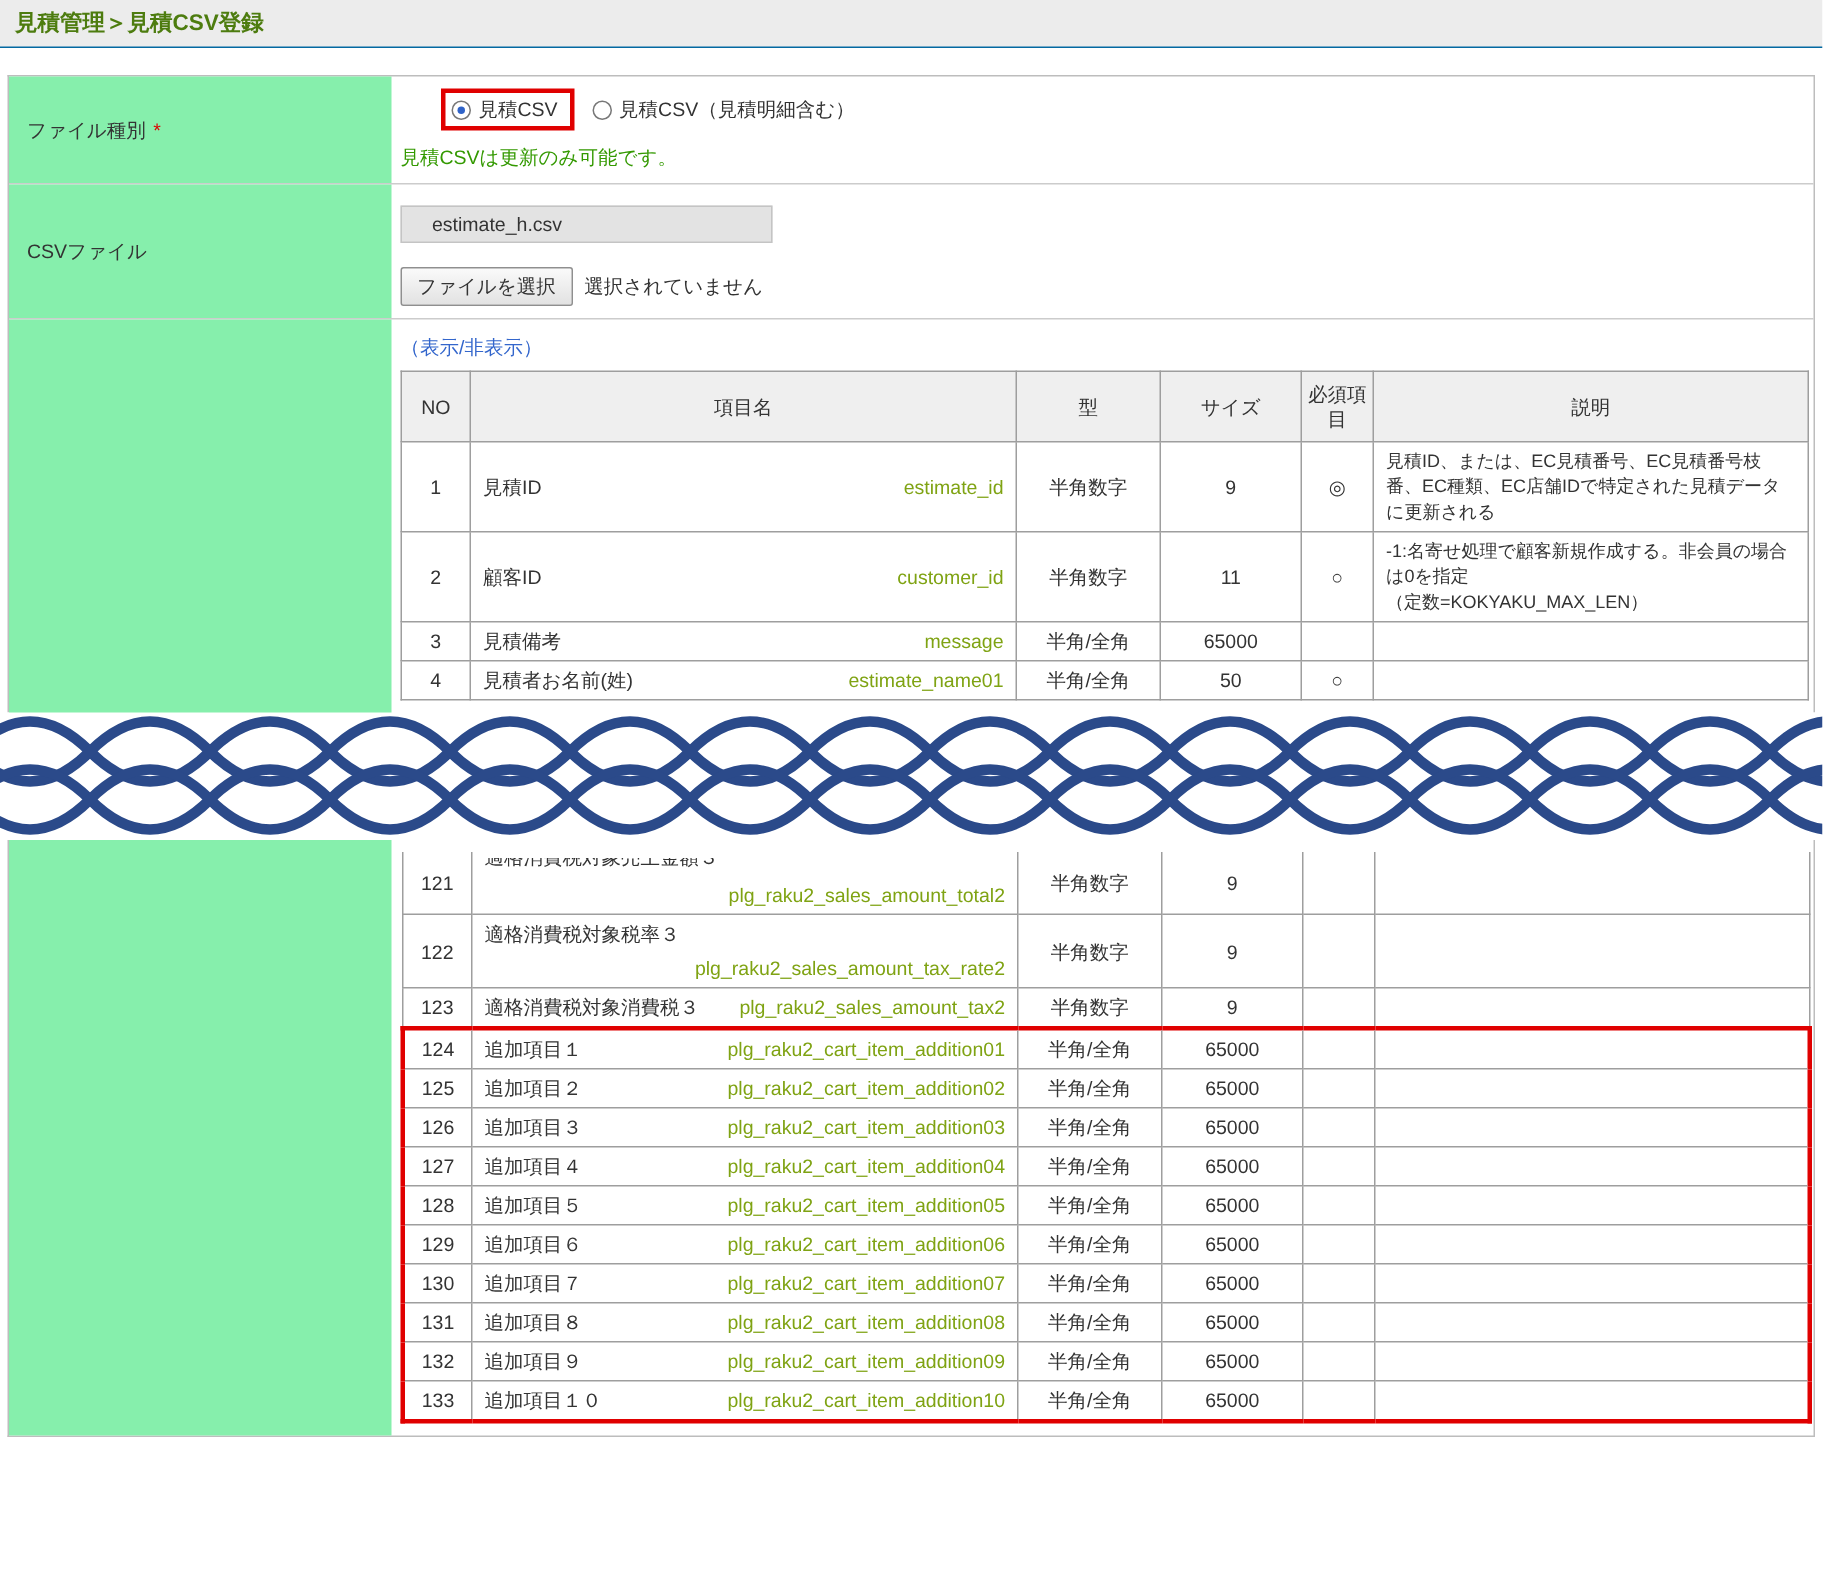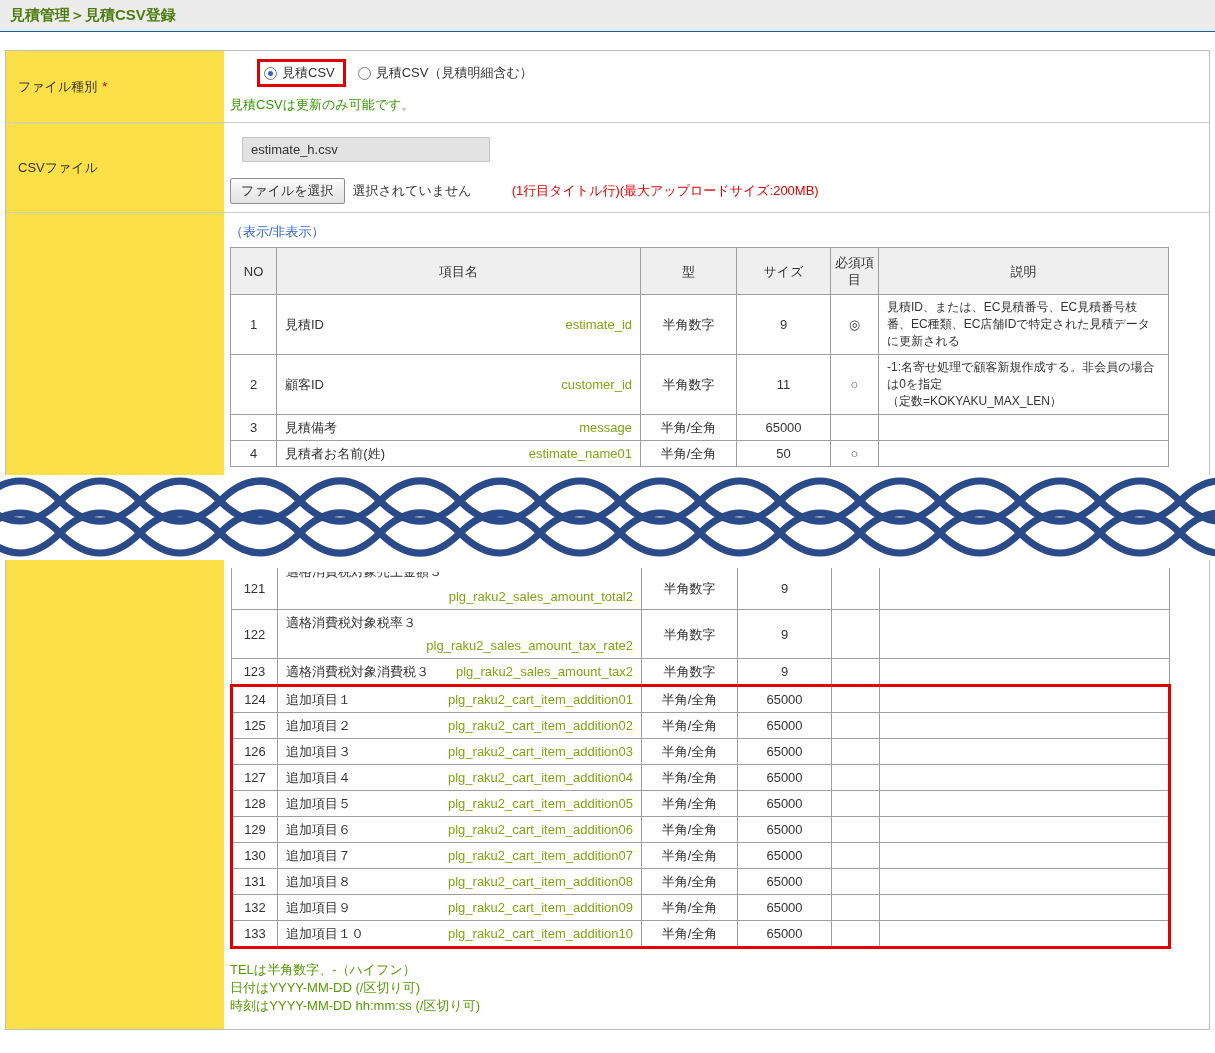--- a/index.html
+++ b/index.html
@@ -14,21 +14,21 @@
     background:#ececec; border-bottom:1px solid #0369a1;
     padding:6px 10px; font-size:15px; font-weight:bold; color:#4d7c0f;
   }
   
   .form { margin:0 5px; border:1px solid #bdbdbd; background:#fff; }
   .form-top { margin-top:18px; border-bottom:none; }
   .form-bottom { border-top:none; }
   .frow { display:flex; }
   .frow + .frow { border-top:1px solid #ccc; }
   .flabel {
-    width:218px; flex:none; background:#fde047;
+    width:255px; flex:none; background:#86efac;
     padding:8px 12px; display:flex; align-items:center;
   }
   .req-star { color:#dd0000; margin-left:5px; }
   .fcontent { flex:1; padding:8px 6px; }
   
   .radio-line { display:flex; align-items:center;padding-left:27px; }
   .radio-opt { display:inline-flex; align-items:center; gap:5px; cursor:pointer; }
   .radio-circle {
     width:13px; height:13px; border:1px solid #777; border-radius:50%;
     background:#fff; display:inline-block; position:relative; flex:none;
@@ -36,22 +36,21 @@
   .radio-circle.checked::after {
     content:""; position:absolute; left:3px; top:3px; right:3px; bottom:3px;
     background:#2f63c8; border-radius:50%;
   }
   .hl-red-box { border:3px solid #e00000; padding:2px 8px 2px 4px; display:inline-flex; margin-right:12px; }
   .green-note { color:#339900; margin-top:9px; }
   
   .pending-row { display:flex; margin-top:6px; width:936px; }
   .pending-name {
     width:248px; flex:none; background:#e3e3e3; border:1px solid #c4c4c4;
-    padding:4px 8px;
-    margin-left:12px;
+    padding:4px 20px;
   }
   .pending-status { flex:1; border:1px solid #c4c4c4; border-left:none; padding:4px 8px; background:#fff; }
   .file-line { margin-top:16px; display:flex; align-items:center; }
   .file-btn {
     font-family:inherit; font-size:13px; color:#333;
     border:1px solid #8f8f8f; border-radius:2px;
     background:linear-gradient(#fafafa,#e2e2e2);
     padding:3px 10px; cursor:pointer;
   }
   .no-file { margin-left:8px; }
@@ -120,21 +119,20 @@
     <div class="flabel">
       <span>CSVファイル</span>
     </div>
     <div class="fcontent">
       <div class="pending-row">
         <div class="pending-name">estimate_h.csv</div>
       </div>
       <div class="file-line">
         <button class="file-btn">ファイルを選択</button>
         <span class="no-file">選択されていません</span>
-        <span class="red-hint">(1行目タイトル行)(最大アップロードサイズ:200MB)</span>
       </div>
     </div>
   </div>
 
   <div class="frow">
     <div class="flabel"></div>
     <div class="fcontent">
       <a class="toggle-link">（表示/非表示）</a>
       <table class="csv top">
         <colgroup>
@@ -406,20 +404,15 @@
                   <span class="item-code">plg_raku2_cart_item_addition10</span>
                 </div>
               </td>
               <td class="c-type">半角/全角</td>
               <td class="c-size">65000</td>
               <td class="c-req"></td>
               <td class="c-desc"></td>
             </tr>
           </tbody>
       </table>
-      <div class="notes">
-        <div>TELは半角数字、-（ハイフン）</div>
-        <div>日付はYYYY-MM-DD (/区切り可)</div>
-        <div>時刻はYYYY-MM-DD hh:mm:ss (/区切り可)</div>
-      </div>
     </div>
   </div>
 </div>
 
 </body></html>

